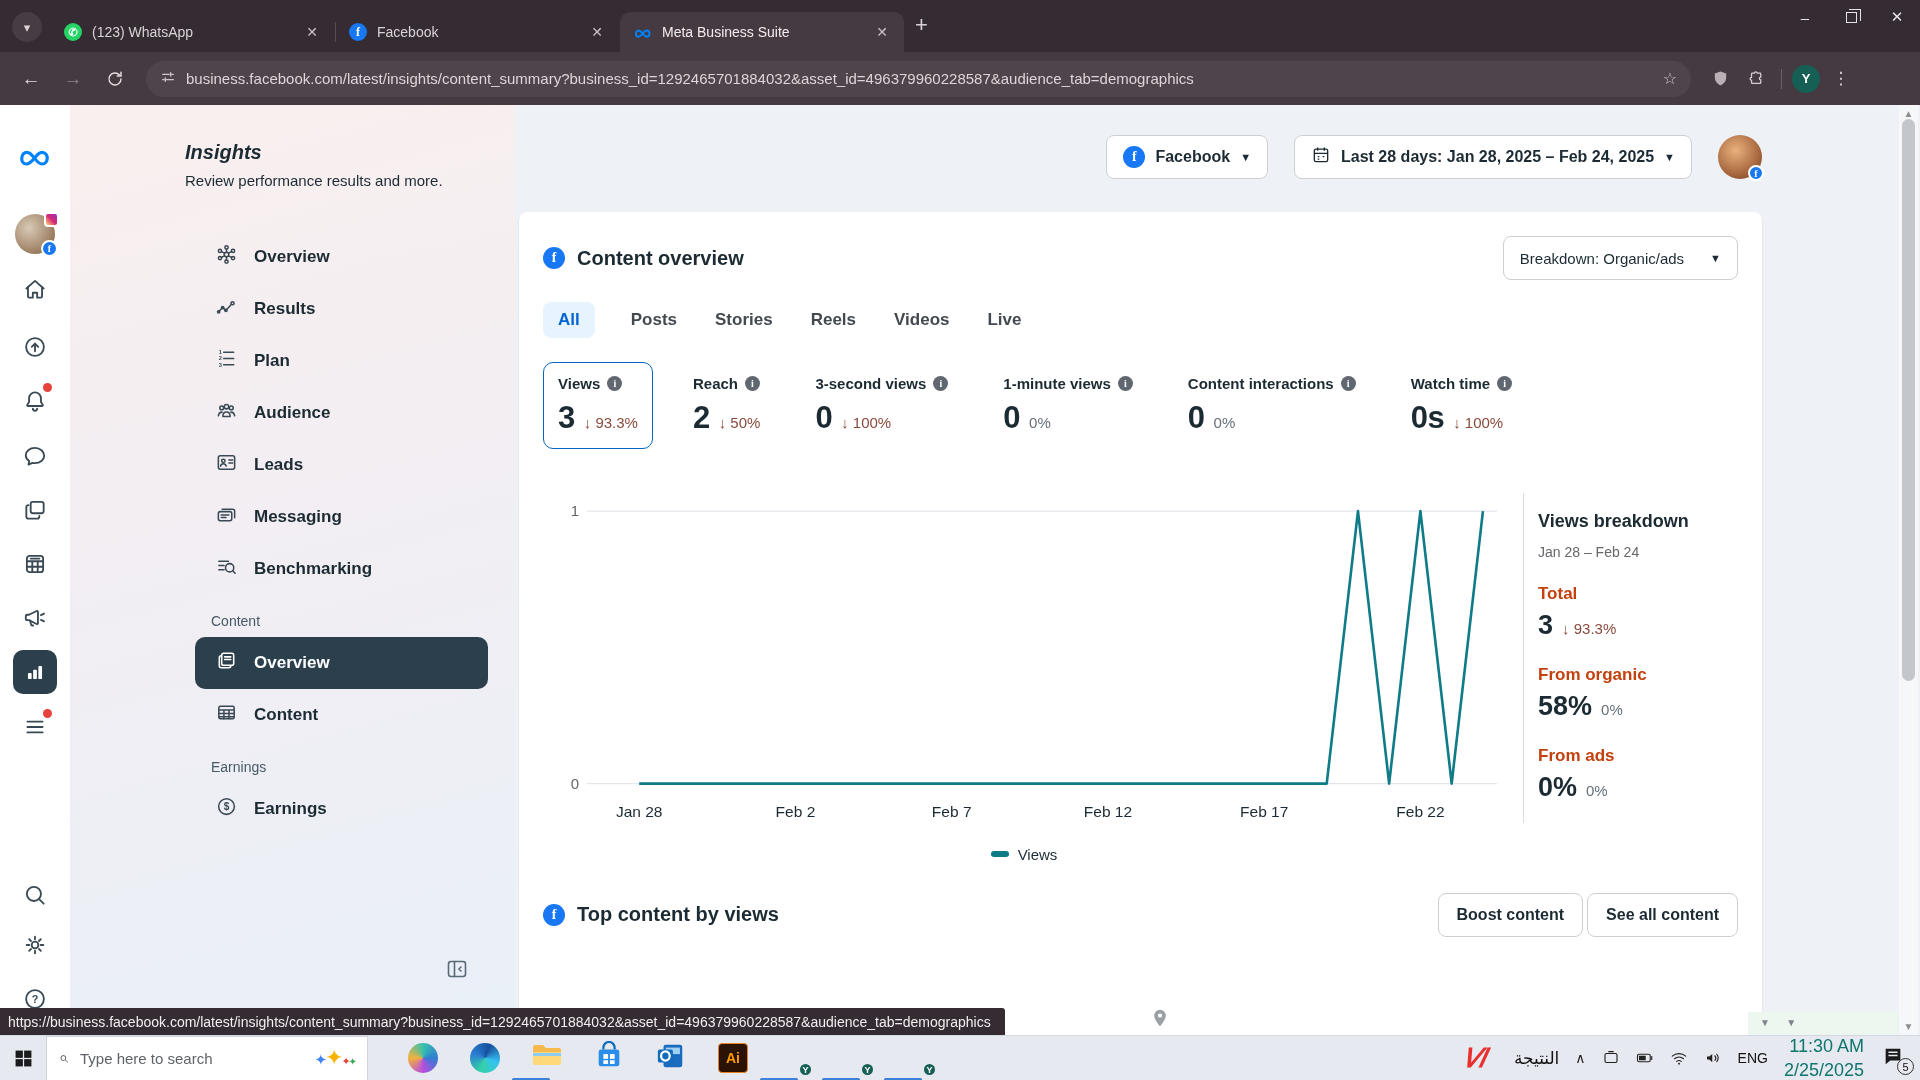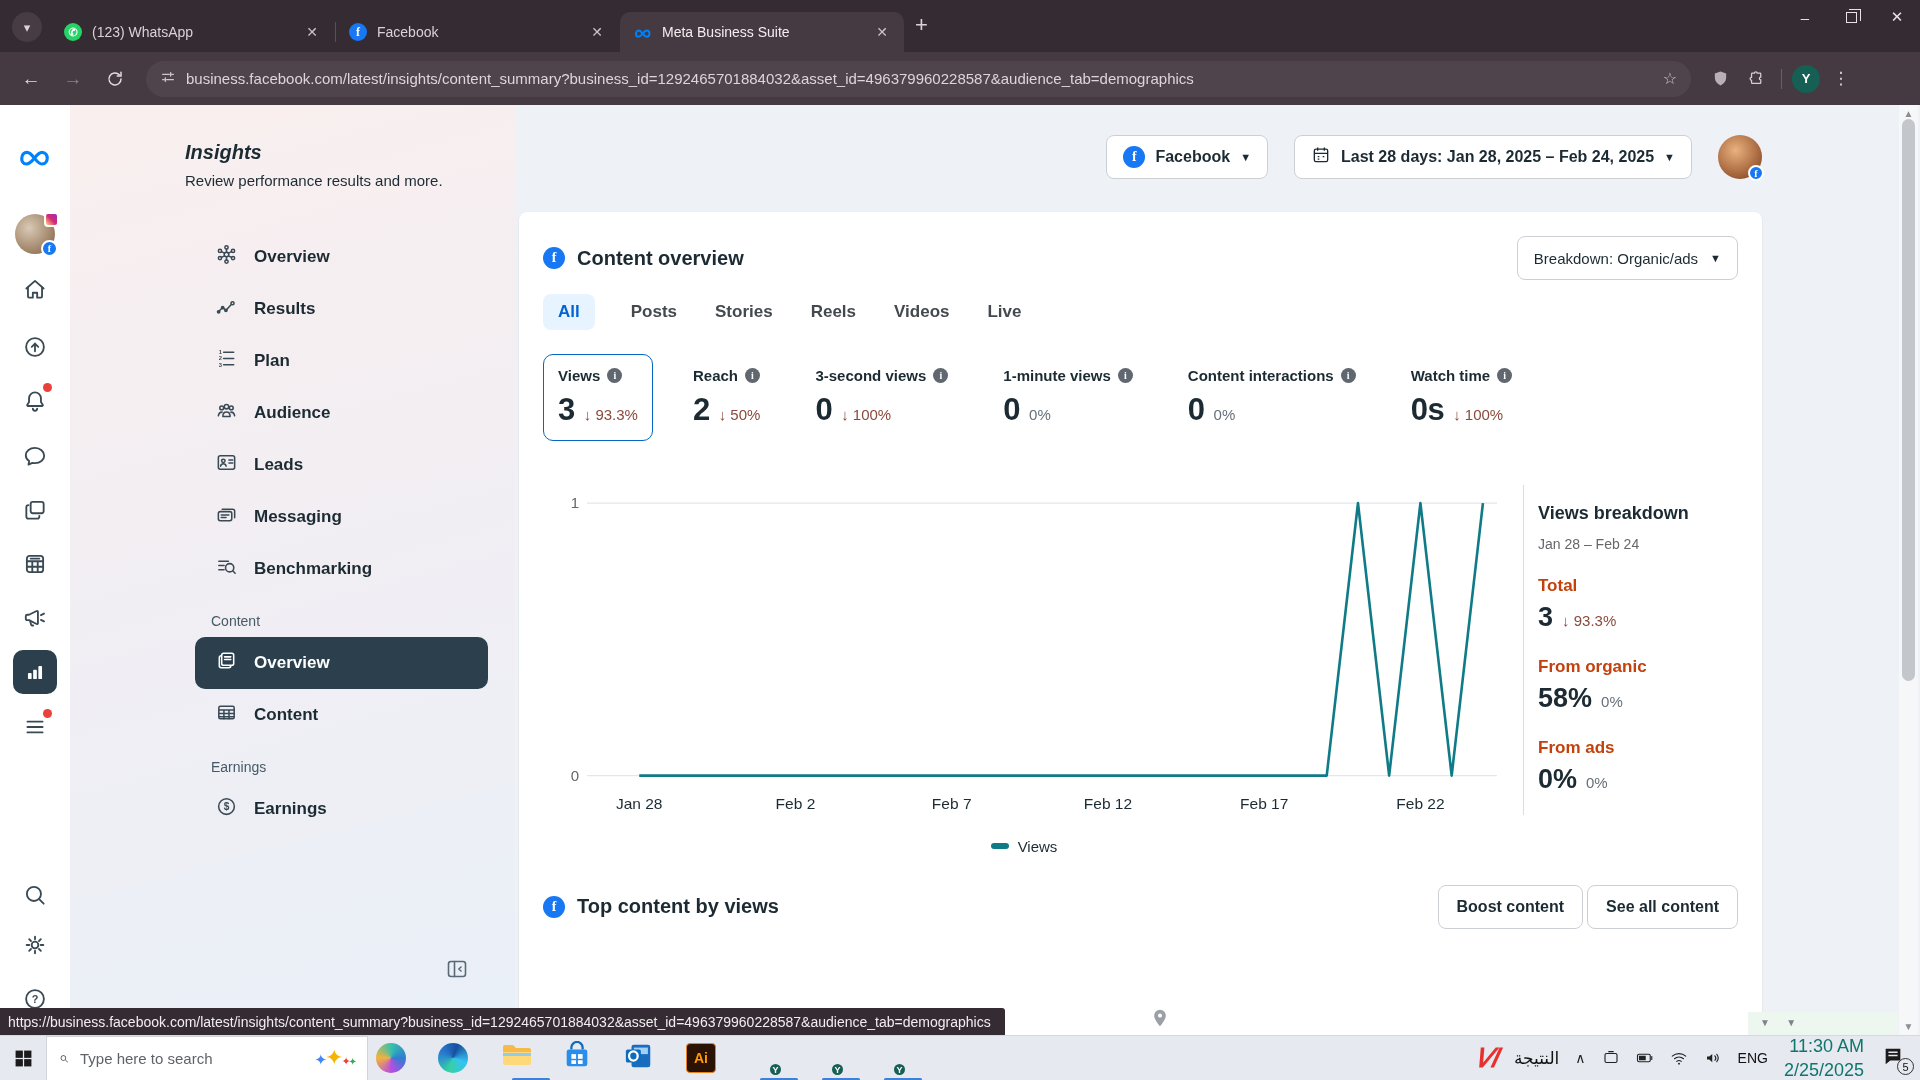--- a/index.html
+++ b/index.html
@@ -66,23 +66,23 @@
   .caret { font-size:11px; color:#1c2b33; }
   .fb-circle { width:22px; height:22px; border-radius:50%; background:#1877f2; color:#fff; display:flex; align-items:center; justify-content:center; font-weight:bold; font-size:14px; font-family:"Liberation Serif",serif; flex:0 0 22px; }
   .cal-ic svg { width:20px; height:20px; stroke:#1c2b33; fill:none; stroke-width:1.6; }
   .hdr-avatar { width:44px; height:44px; border-radius:50%; background:radial-gradient(circle at 40% 35%, #e8b27d, #a3623a 65%, #5f3a22); position:relative; }
   .hdr-avatar .b-fb { position:absolute; bottom:-2px; right:-2px; width:16px; height:16px; border-radius:50%; background:#1877f2; color:#fff; font-size:10px; font-weight:bold; display:flex; align-items:center; justify-content:center; border:2px solid #fff; font-family:"Liberation Serif",serif; }
 
   .card { margin:33px 0 0 4px; width:1243px; min-height:858px; background:#fff; border-radius:8px; box-shadow:0 1px 2px rgba(0,0,0,.12); padding:24px; position:relative; }
   .card-head { display:flex; justify-content:space-between; align-items:center; }
   .card-title-wrap { display:flex; align-items:center; gap:12px; }
   .card-title { font-size:20px; font-weight:bold; color:#1c2b33; }
-  .dd-btn { height:44px; border:1px solid #ccd0d5; border-radius:8px; background:#fff; display:flex; align-items:center; gap:12px; padding:0 16px; font-size:15px; color:#1c2b33; }
-
-  .seg-tabs { display:flex; gap:34px; margin-top:14px; align-items:center; }
+  .dd-btn { height:44px; border:1px solid #ccd0d5; border-radius:8px; background:#fff; display:flex; align-items:center; gap:26px; padding:0 16px; font-size:15px; color:#1c2b33; }
+
+  .seg-tabs { display:flex; gap:34px; margin-top:22px; align-items:center; }
   .seg-tab { font-size:17px; font-weight:bold; color:#444950; padding:8px 2px; }
   .seg-tab.active { color:#0064d1; background:#e7f3ff; border-radius:8px; padding:8px 15px; }
 
   .metrics { display:flex; gap:25px; margin-top:24px; align-items:stretch; }
   .metric { padding:12px 14px; border:1.5px solid transparent; }
   .metric.selected { border-color:#0866c2; border-radius:10px; }
   .m-label { font-size:15px; font-weight:bold; color:#1c2b33; display:flex; align-items:center; gap:7px; white-space:nowrap; }
   .info-dot { width:15px; height:15px; border-radius:50%; background:#606770; color:#fff; font-size:10px; font-weight:bold; display:inline-flex; align-items:center; justify-content:center; font-family:"Liberation Serif",serif; }
   .m-value-row { display:flex; align-items:baseline; gap:9px; margin-top:8px; }
   .m-value { font-size:31px; font-weight:bold; color:#1c2b33; letter-spacing:-.5px; }
@@ -124,36 +124,36 @@
 
   
   .taskbar { position:absolute; left:0; right:0; bottom:0; height:45px; background:#e6e9ef; display:flex; align-items:center; z-index:7; border-top:1px solid #d4d8df; }
   .start-btn { width:46px; display:flex; align-items:center; justify-content:center; }
   .start-btn svg { width:19px; height:19px; }
   .tsearch { width:322px; height:45px; background:#fff; border:1px solid #cfd3da; display:flex; align-items:center; gap:12px; padding:0 12px; }
   .tsearch .mag { font-size:16px; color:#444; transform:rotate(-90deg); }
   .tsearch .ph { font-size:15px; color:#5f6368; flex:1; }
   .sparkles { font-size:15px; letter-spacing:-2px; }
   .task-apps { display:flex; align-items:center; margin-left:8px; }
-  .task-app { width:62px; height:45px; display:flex; align-items:center; justify-content:flex-start; position:relative; }
+  .task-app { width:62px; height:45px; display:flex; align-items:center; justify-content:flex-end; position:relative; }
   .task-app .underline { position:absolute; bottom:0; left:12px; right:12px; height:3px; background:#3b82d8; border-radius:2px; }
   .app-circle { width:30px; height:30px; border-radius:50%; }
   .copilot { background:conic-gradient(#37c1ad,#2f7dd1,#b84de0,#f2b23e,#37c1ad); }
   .edge { background:conic-gradient(from 200deg,#35d1a4,#2a7fd4,#174f9e,#35c3f2,#35d1a4); }
   .chrome-wrap { position:relative; width:32px; height:32px; }
   .chrome-ball { width:30px; height:30px; border-radius:50%; background:conic-gradient(#ea4335 0 33%,#fbbc05 33% 66%,#34a853 66% 100%); position:relative; }
   .chrome-ball:before { content:""; position:absolute; inset:7px; background:#fff; border-radius:50%; }
   .chrome-ball:after { content:""; position:absolute; inset:10px; background:#4285f4; border-radius:50%; }
   .chrome-badge { position:absolute; right:-3px; bottom:-3px; width:15px; height:15px; border-radius:50%; background:#155f54; color:#fff; font-size:9px; font-weight:bold; display:flex; align-items:center; justify-content:center; border:2px solid #e6e9ef; }
   .folder-ic svg { width:32px; height:32px; }
   .store-ic svg, .outlook-ic svg { width:30px; height:30px; }
   .ai-ic { width:30px; height:30px; background:#2a1205; border:1px solid #e8821e; border-radius:4px; color:#ff9a00; font-size:14px; font-weight:bold; display:flex; align-items:center; justify-content:center; }
   .tray { margin-left:auto; display:flex; align-items:center; gap:16px; padding-right:10px; }
   .liga-logo { color:#e8312f; font-size:26px; font-weight:bold; font-style:italic; font-family:"Liberation Serif",serif; transform:skewX(-12deg); }
-  .tray-label { font-size:17px; color:#111; }
+  .tray-label { font-size:17px; color:#111;margin-left:12px; }
   .tray-ic { color:#222; font-size:14px; display:flex; align-items:center; }
   .tray-ic svg { width:18px; height:18px; fill:none; stroke:#222; stroke-width:1.5; stroke-linecap:round; }
   .lang { font-size:14px; color:#111; }
   .clock { text-align:right; font-size:18px; color:#0f766e; line-height:1.35; }
   .notif { position:relative; margin-left:2px; margin-right:6px; }
   .notif svg { width:22px; height:22px; }
   .notif-badge { position:absolute; right:-10px; bottom:-4px; width:17px; height:17px; border-radius:50%; border:1.5px solid #333; background:#e6e9ef; color:#111; font-size:11px; display:flex; align-items:center; justify-content:center; }
 </style>
 </head>
 <body>

